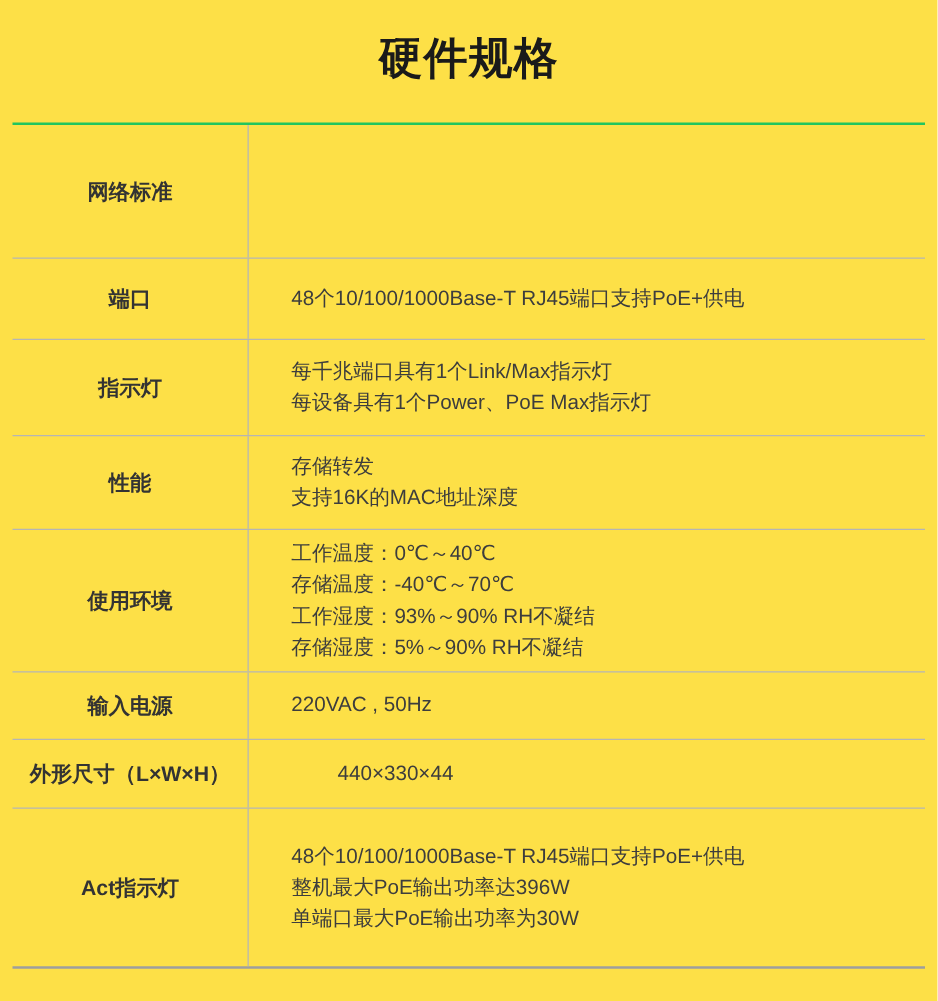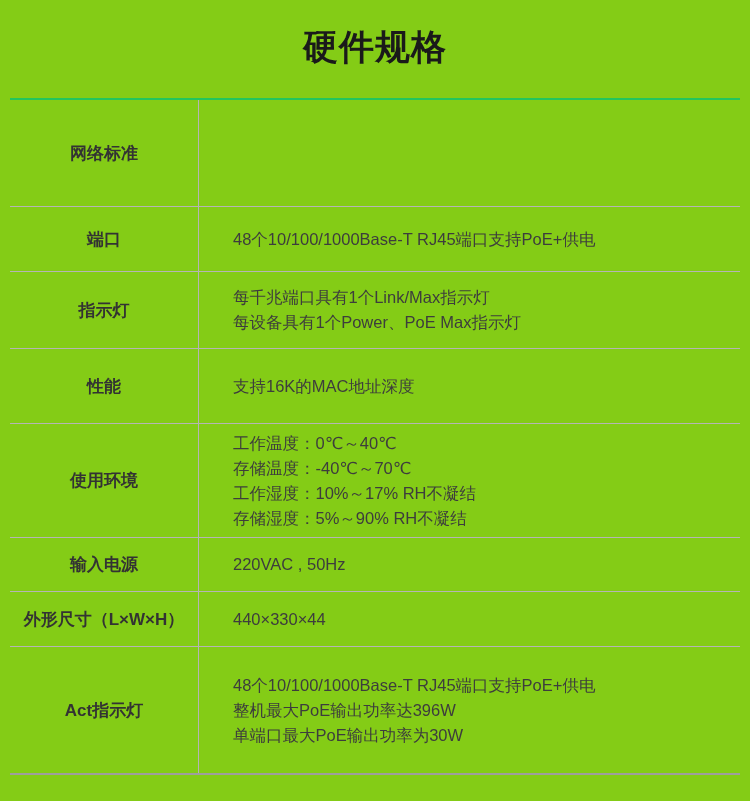--- a/index.html
+++ b/index.html
@@ -5,21 +5,21 @@
   html, body {
     margin: 0;
     padding: 0;
     background: #ffffff;
     width: 750px;
     font-family: "Liberation Sans", "DejaVu Sans", sans-serif;
   }
   .page {
     width: 750px;
     height: 801px;
-    background: #84cc16;
+    background: #fde047;
     position: relative;
     box-sizing: border-box;
   }
   .title {
     margin: 0;
     padding-top: 26px;
     text-align: center;
     font-size: 35px;
     font-weight: 700;
     color: #1a1a1a;
@@ -66,21 +66,21 @@
   .value-line {
     line-height: 25px;
     white-space: nowrap;
   }
   .r0 { height: 106px; }
   .r1 { height: 65px; }
   .r2 { height: 77px; }
   .r3 { height: 75px; }
   .r4 { height: 114px; }
   .r5 { height: 54px; }
-  .r6 { height: 55px; }
+  .r6 { height: 55px; gap: 37px; }
   .r7 { height: 127px; }
 </style>
 </head>
 <body>
 
 <div class="page">
 
   <h1 class="title">硬件规格</h1>
 
   <div class="spec-table">
@@ -100,30 +100,31 @@
       <div class="label-cell">指示灯</div>
       <div class="value-cell">
         <div class="value-line">每千兆端口具有1个Link/Max指示灯</div>
         <div class="value-line">每设备具有1个Power、PoE Max指示灯</div>
       </div>
     </div>
 
     <div class="row r3">
       <div class="label-cell">性能</div>
       <div class="value-cell">
+        <div class="value-line">存储转发</div>
         <div class="value-line">支持16K的MAC地址深度</div>
       </div>
     </div>
 
     <div class="row r4">
       <div class="label-cell">使用环境</div>
       <div class="value-cell">
         <div class="value-line">工作温度：0℃～40℃</div>
         <div class="value-line">存储温度：-40℃～70℃</div>
-        <div class="value-line">工作湿度：10%～17% RH不凝结</div>
+        <div class="value-line">工作湿度：93%～90% RH不凝结</div>
         <div class="value-line">存储湿度：5%～90% RH不凝结</div>
       </div>
     </div>
 
     <div class="row r5">
       <div class="label-cell">输入电源</div>
       <div class="value-cell">
         <div class="value-line">220VAC , 50Hz</div>
       </div>
     </div>

